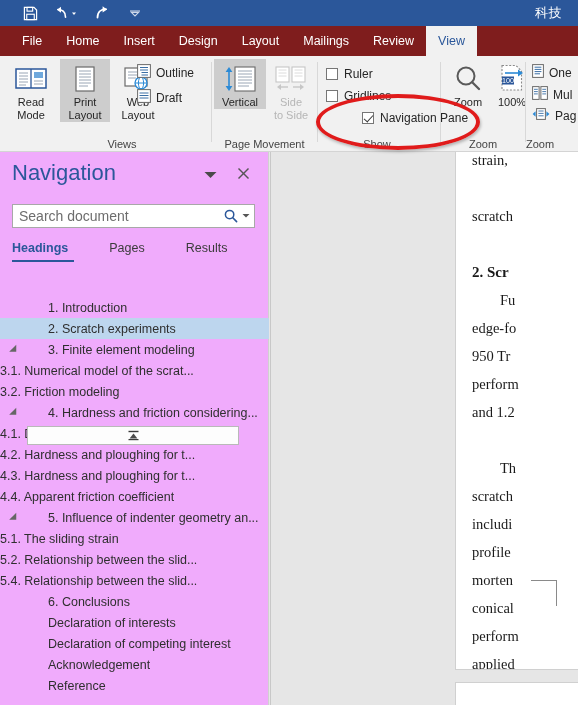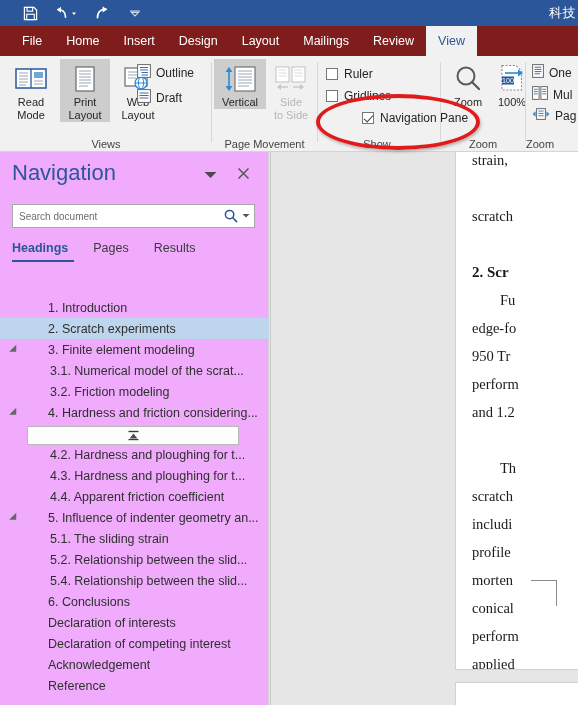--- a/index.html
+++ b/index.html
@@ -17,21 +17,21 @@
     background: #2b579a;
   }
   .qat { position: absolute; left: 20px; top: 0; height: 26px; display: flex; align-items: center; gap: 13px; }
   .qat-btn { width: 20px; height: 20px; display: flex; align-items: center; justify-content: center; color: #ffffff; }
   .qat-btn svg { display: block; }
   .doc-title-cn {
     position: absolute; right: 0px; top: 0px; height: 26px;
     display: flex; align-items: center;
     color: #ffffff; font-size: 13px; letter-spacing: .5px;
     font-family: "DejaVu Sans", sans-serif;
-    padding-right: 2px;
+    padding-right: 16px;
   }
 
   
   .tabbar {
     position: absolute; left: 0; top: 26px; width: 578px; height: 30px;
     background: #7f1d1d;
   }
   .tabs { display: flex; align-items: stretch; height: 30px; padding-left: 10px; }
   .tab {
     display: flex; align-items: center; padding: 0 12px;
@@ -112,27 +112,27 @@
     display: flex; align-items: center; justify-content: center;
     color: #555; font-size: 15px; line-height: 1;
   }
   .searchrow { position: absolute; left: 12px; top: 52px; width: 243px; height: 24px; }
   .searchbox {
     width: 100%; height: 24px; background: #ffffff; border: 1px solid #a8a8a8;
     display: flex; align-items: center; padding: 0 4px 0 6px;
   }
   .searchbox input {
     flex: 1; border: 0; outline: 0; background: transparent;
-    font-size: 10px; color: #333; font-family: "Liberation Sans", sans-serif;
+    font-size: 14px; color: #333; font-family: "Liberation Sans", sans-serif;
   }
   .searchbox input::placeholder { color: #6d6d6d; }
   .search-ic { color: #2b579a; display: flex; align-items: center; }
   .search-drop { color: #555; font-size: 8px; margin-left: 4px; }
 
-  .navtabs { position: absolute; left: 12px; top: 86px; display: flex; gap: 0; }
+  .navtabs { position: absolute; left: 12px; top: 86px; display: flex; gap: 16px; }
   .navtab {
     font-size: 12.5px; color: #3b3b3b; padding: 3px 13px 5px 0;
     margin-right: 12px; white-space: nowrap;
   }
   .navtab:first-child { padding-left: 0; }
   .navtab.active { color: #2b579a; font-weight: bold; border-bottom: 2px solid #2b579a; padding-right: 6px; margin-right: 19px;}
 
   .headbox {
     position: absolute; left: 27px; top: 274px; width: 212px; height: 19px;
     background: #fdfdfd; border: 1px solid #b9b9b9;
@@ -146,21 +146,21 @@
     height: 21px; font-size: 12.5px; color: #2f2f2f; white-space: nowrap;
   }
   .hrow.sel { background: #bdd6ee; }
   .hrow .tri {
     position: absolute; left: 12px; top: 6px; width: 0; height: 0;
     border-left: 5px solid #666; border-bottom: 5px solid transparent; border-top: 5px solid transparent;
     transform: rotate(45deg);
   }
   .hrow .txt { overflow: hidden; text-overflow: clip; }
   .lvl1 .txt { padding-left: 48px; }
-  .lvl2 .txt { padding-left: 50px; }
+  .lvl2 .txt { }
 
   
   .docarea {
     position: absolute; left: 270px; top: 152px; width: 308px; height: 553px;
     background: #e6e6e6; overflow: hidden;
   }
   .gutter {
     position: absolute; left: 0px; top: 0; width: 185px; height: 553px;
     background: #e6e6e6; border-left: 1px solid #c8c8c8;
   }
@@ -320,21 +320,21 @@
               <g stroke="#3a6ea5" stroke-width="1">
                 <line x1="2.5" y1="4" x2="11.5" y2="4"></line>
                 <line x1="2.5" y1="6.5" x2="11.5" y2="6.5"></line>
                 <line x1="2.5" y1="9" x2="11.5" y2="9"></line>
               </g>
             </svg>
         </span>
         <span>Draft</span>
       </div>
 
-      <div class="group-label" style="left:0; width:212px;">Views</div>
+      <div class="group-label" style="left:16px; width:212px;">Views</div>
     </div>
     <div class="group-sep" style="left:211px;"></div>
 
     <div class="group" style="left:212px; width:105px;">
       <div class="bigbtn sel" style="left:2px; width:52px;">
         <div class="ic">
           <svg width="34" height="28" viewBox="0 0 34 28">
               <rect x="12" y="2" width="20" height="24" fill="#fff" stroke="#6a6a6a" stroke-width="1.1"></rect>
               <g stroke="#9aa6b5" stroke-width="1">
                 <line x1="15" y1="6" x2="29" y2="6"></line>

